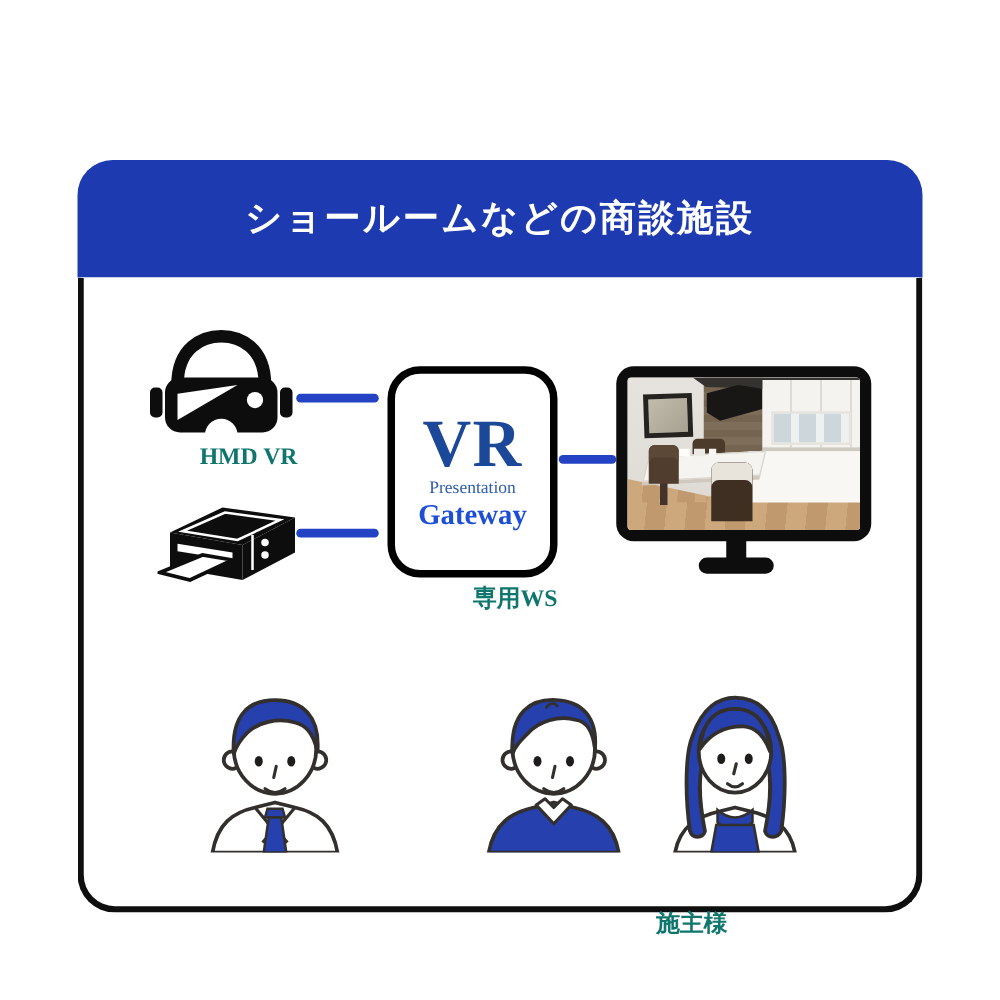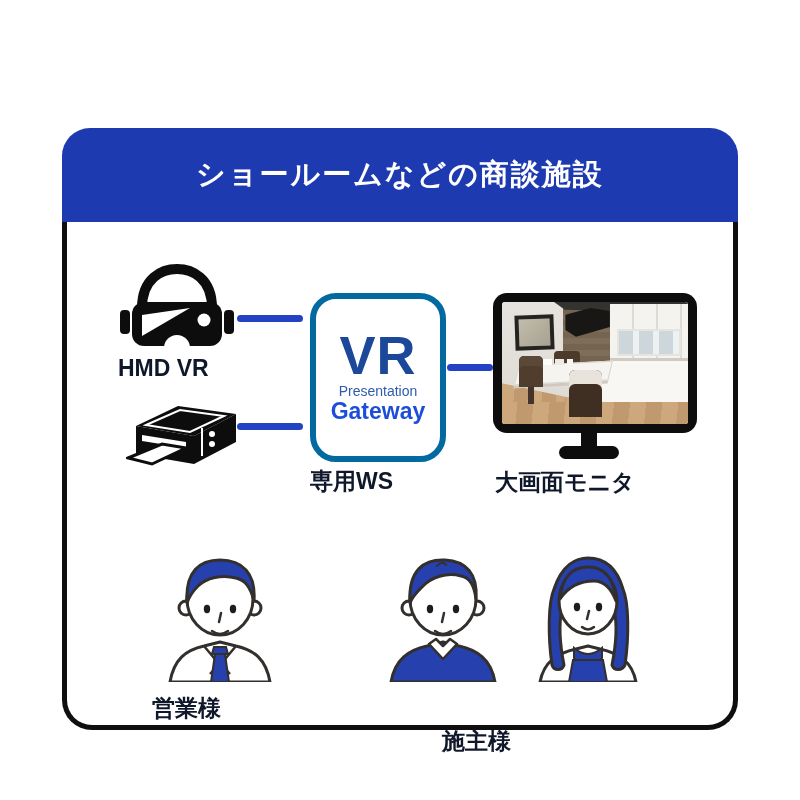--- a/index.html
+++ b/index.html
@@ -1,42 +1,42 @@
 <!DOCTYPE html>
 <html><head>
 <meta charset="utf-8">
 <style>
   * { margin:0; padding:0; box-sizing:border-box; }
   html,body { background:#ffffff; }
   .canvas {
     position:relative; width:800px; height:800px; background:#ffffff;
-    font-family:Liberation Sans, sans-serif; overflow:hidden;
+    font-family:Liberation Serif, serif; overflow:hidden;
   }
   
   .card { position:absolute; left:62px; top:128px; width:676px; height:602px; }
   .card-header {
     position:absolute; left:0; top:0; width:676px; height:94px;
     background:#1e3ab0; border-radius:28px 28px 0 0;
     display:flex; align-items:center; justify-content:center;
   }
   .card-title { color:#ffffff; font-size:29px; font-weight:700; letter-spacing:2px; }
   .card-body {
     position:absolute; left:0; top:94px; width:676px; height:508px;
     background:#ffffff; border:5px solid #0f0f0f; border-top:none;
     border-radius:0 0 30px 30px;
   }
   
   .layer { position:absolute; inset:0; }
   .abs { position:absolute; }
-  .dev-label { position:absolute; text-align:left; font-size:23px; font-weight:700; color:#0f172a; }
+  .dev-label { position:absolute; text-align:right; font-size:19px; font-weight:700; color:#0f766e; }
   .connector { position:absolute; height:7px; background:#2342c4; border-radius:4px; }
   
   .ws-box {
     position:absolute; left:310px; top:293px; width:136px; height:169px;
-    background:#ffffff; border:6px solid #0369a1; border-radius:26px;
+    background:#ffffff; border:6px solid #000000; border-radius:26px;
     display:flex; flex-direction:column; align-items:center; justify-content:center;
   }
   .vr-line1 { font-size:54px; font-weight:800; color:#1b4898; line-height:0.9; letter-spacing:1px; }
   .vr-line2 { font-size:14px; font-weight:400; color:#2e5cab; margin-top:4px; }
   .vr-line3 { font-size:23px; font-weight:800; color:#1d4ed8; line-height:1.1; }
   
   .monitor-frame {
     position:absolute; left:493px; top:293px; width:204px; height:140px;
     background:#0d0d0d; border-radius:14px; padding:9px;
   }
@@ -128,38 +128,36 @@
         <div class="sc-table"></div>
         <div class="sc-items"></div>
         <div class="sc-leg1"></div>
         <div class="sc-leg2"></div>
         <div class="sc-chairl"></div>
         <div class="sc-chairf"></div>
       </div>
     </div>
     <div class="monitor-neck"></div>
     <div class="monitor-base"></div>
-    <div class="dev-label" style="left:495px; top:467px; width:200px;">大画面モニタ</div>
 
     <svg class="person" style="left:158px; top:547px;" viewBox="0 0 125 135">
       <path d="M 12 135 C 16 112 28 103 46 99 L 62 95 L 78 99 C 96 103 108 112 112 135 Z" fill="#ffffff" stroke="#332f2c" stroke-width="3" stroke-linejoin="round"></path>
       <path d="M 46 99 L 61 117 L 52 127" fill="none" stroke="#332f2c" stroke-width="2.5" stroke-linejoin="round"></path>
       <path d="M 78 99 L 63 117 L 72 127" fill="none" stroke="#332f2c" stroke-width="2.5" stroke-linejoin="round"></path>
       <polygon points="56,100 68,100 70,107 54,107" fill="#2640ad" stroke="#332f2c" stroke-width="2"></polygon>
       <polygon points="57,107 67,107 71,135 53,135" fill="#2640ad" stroke="#332f2c" stroke-width="2"></polygon>
       <circle cx="28" cy="61" r="7" fill="#ffffff" stroke="#332f2c" stroke-width="3"></circle>
       <circle cx="96" cy="61" r="7" fill="#ffffff" stroke="#332f2c" stroke-width="3"></circle>
       <ellipse cx="62" cy="52" rx="33" ry="36" fill="#ffffff" stroke="#332f2c" stroke-width="3"></ellipse>
       <path d="M 29 56 C 27 24 42 13 62 13 C 84 13 98 26 96 54 C 92 38 86 33 78 31 C 64 27 48 31 40 39 C 34 45 31 50 29 56 Z" fill="#2640ad" stroke="#332f2c" stroke-width="3" stroke-linejoin="round"></path>
       <ellipse cx="49" cy="62" rx="3.2" ry="4.2" fill="#1f1d1b"></ellipse>
       <ellipse cx="75" cy="62" rx="3.2" ry="4.2" fill="#1f1d1b"></ellipse>
       <path d="M 63 66 L 61 75" stroke="#332f2c" stroke-width="2.5" stroke-linecap="round" fill="none"></path>
       <path d="M 54 84 Q 62 90 70 84" stroke="#332f2c" stroke-width="2.5" stroke-linecap="round" fill="none"></path>
     </svg>
-    <div class="dev-label" style="left:152px; top:693px; width:140px;">営業様</div>
 
     <svg class="person" style="left:381px; top:547px;" viewBox="0 0 125 135">
       <path d="M 10 135 C 14 112 28 103 46 99 L 62 95 L 78 99 C 96 103 110 112 114 135 Z" fill="#2640ad" stroke="#332f2c" stroke-width="3" stroke-linejoin="round"></path>
       <path d="M 48 97 L 62 112 L 76 97 L 69 92 L 62 99 L 55 92 Z" fill="#ffffff" stroke="#332f2c" stroke-width="2.5" stroke-linejoin="round"></path>
       <circle cx="28" cy="61" r="7" fill="#ffffff" stroke="#332f2c" stroke-width="3"></circle>
       <circle cx="96" cy="61" r="7" fill="#ffffff" stroke="#332f2c" stroke-width="3"></circle>
       <ellipse cx="62" cy="52" rx="33" ry="36" fill="#ffffff" stroke="#332f2c" stroke-width="3"></ellipse>
       <path d="M 29 56 C 27 22 44 12 64 13 C 85 14 97 27 95 52 C 93 36 87 30 80 29 C 66 25 50 30 41 40 C 35 46 31 50 29 56 Z" fill="#2640ad" stroke="#332f2c" stroke-width="3" stroke-linejoin="round"></path>
       <path d="M 56 19 C 59 15 63 15 65 18" stroke="#332f2c" stroke-width="2" fill="none" stroke-linecap="round"></path>
       <ellipse cx="49" cy="62" rx="3.2" ry="4.2" fill="#1f1d1b"></ellipse>

